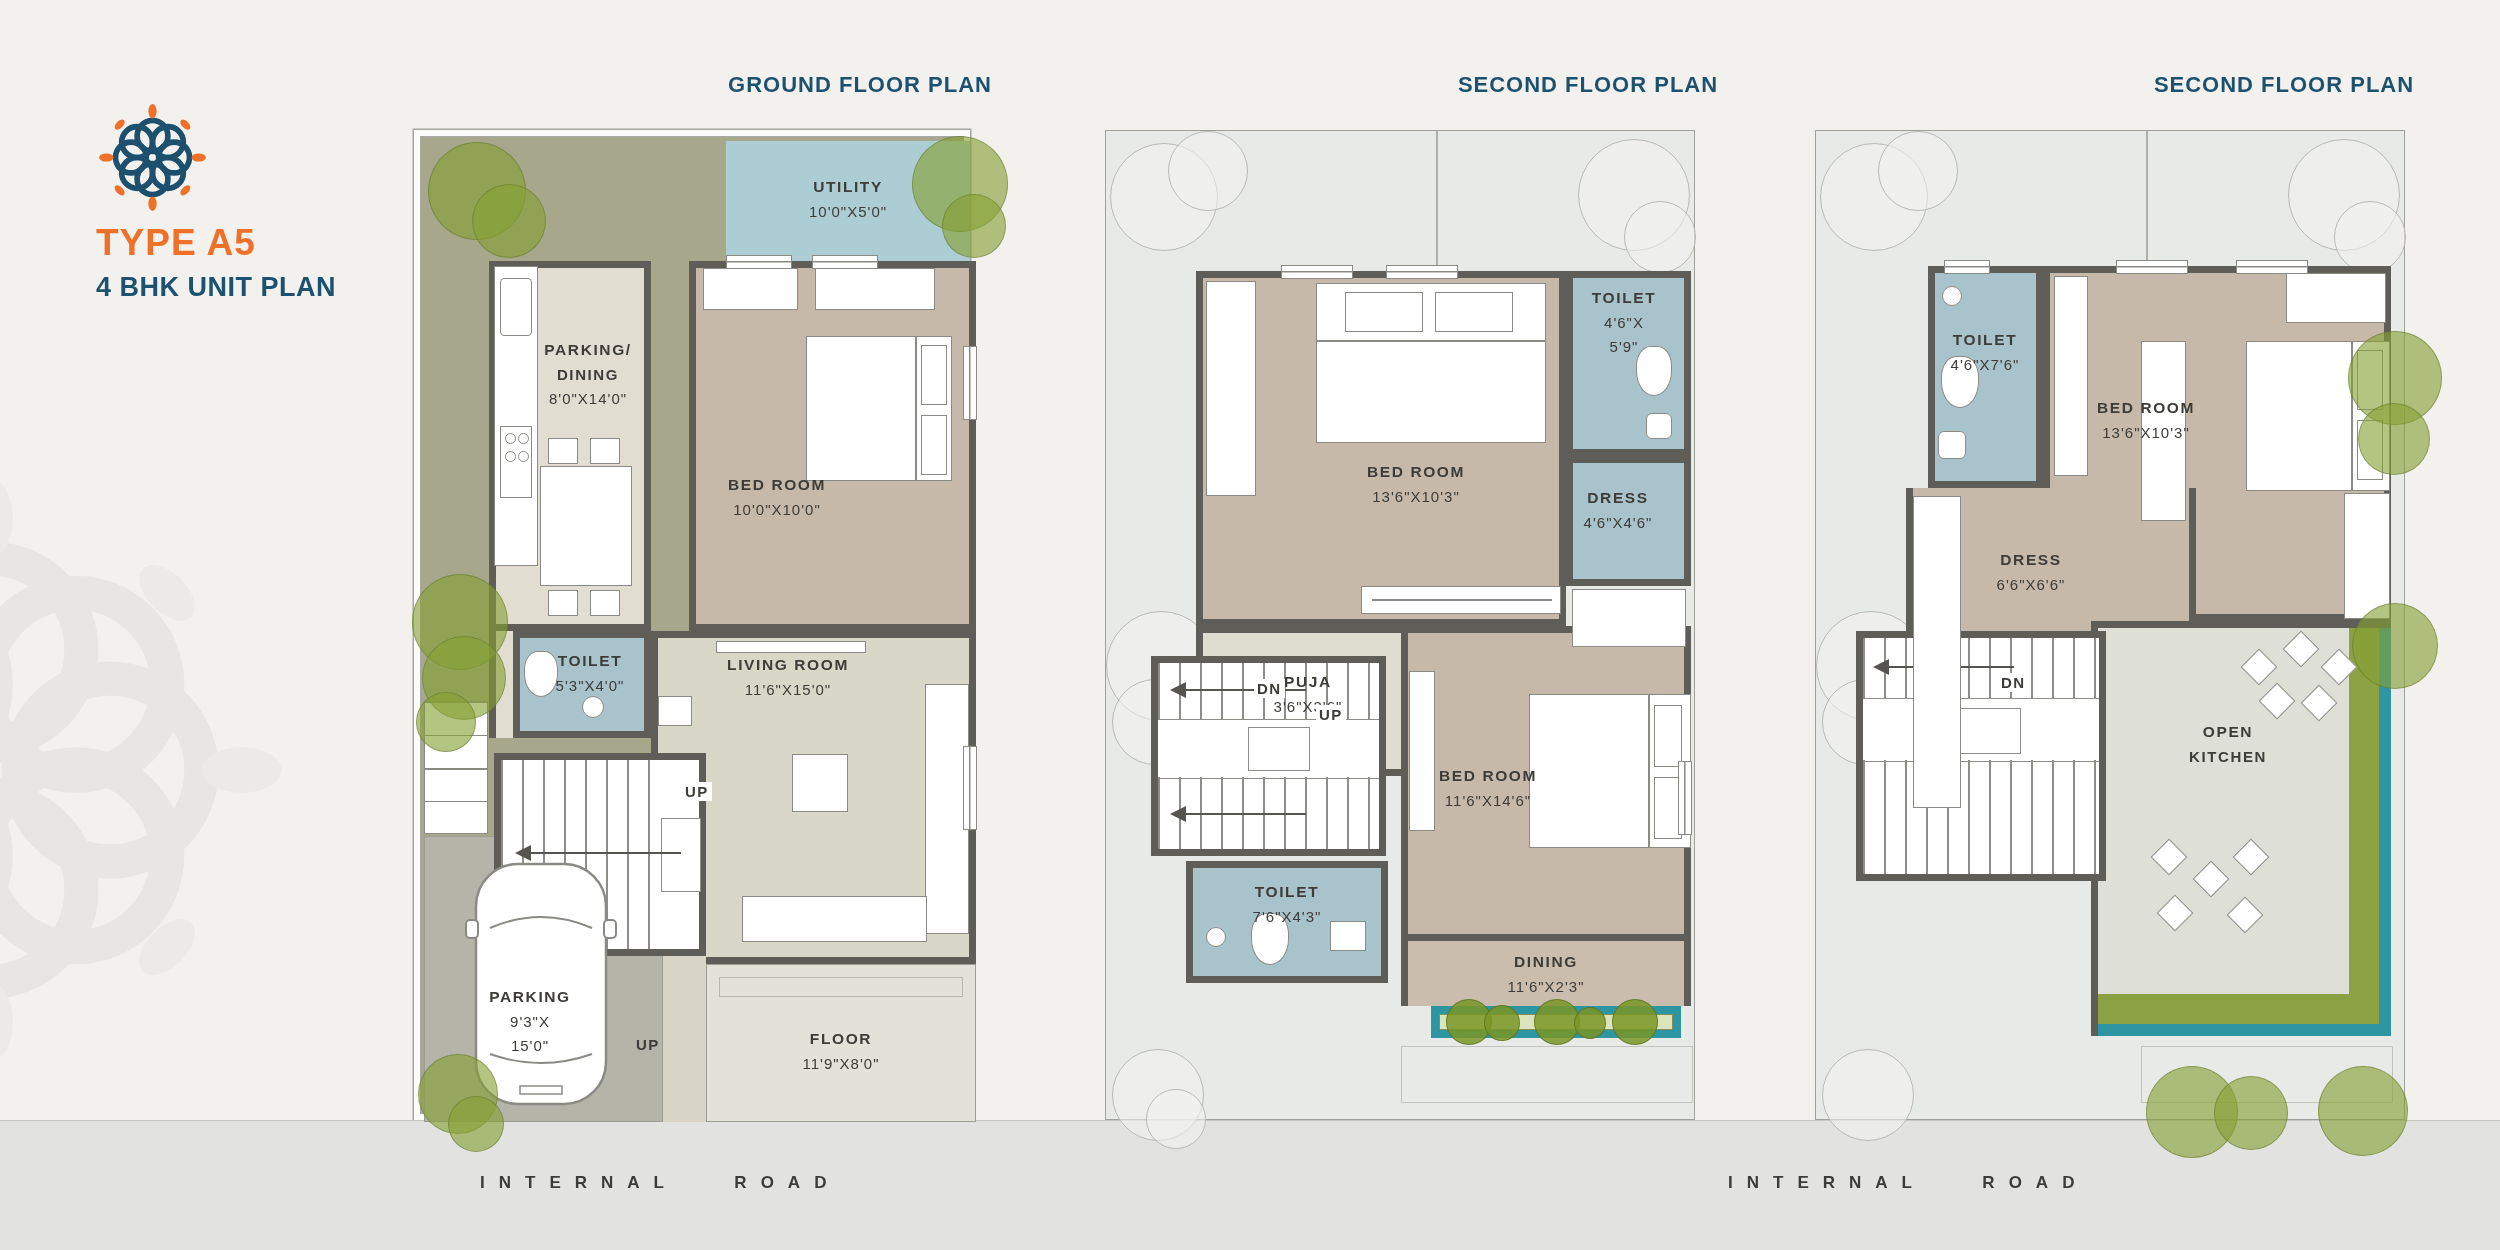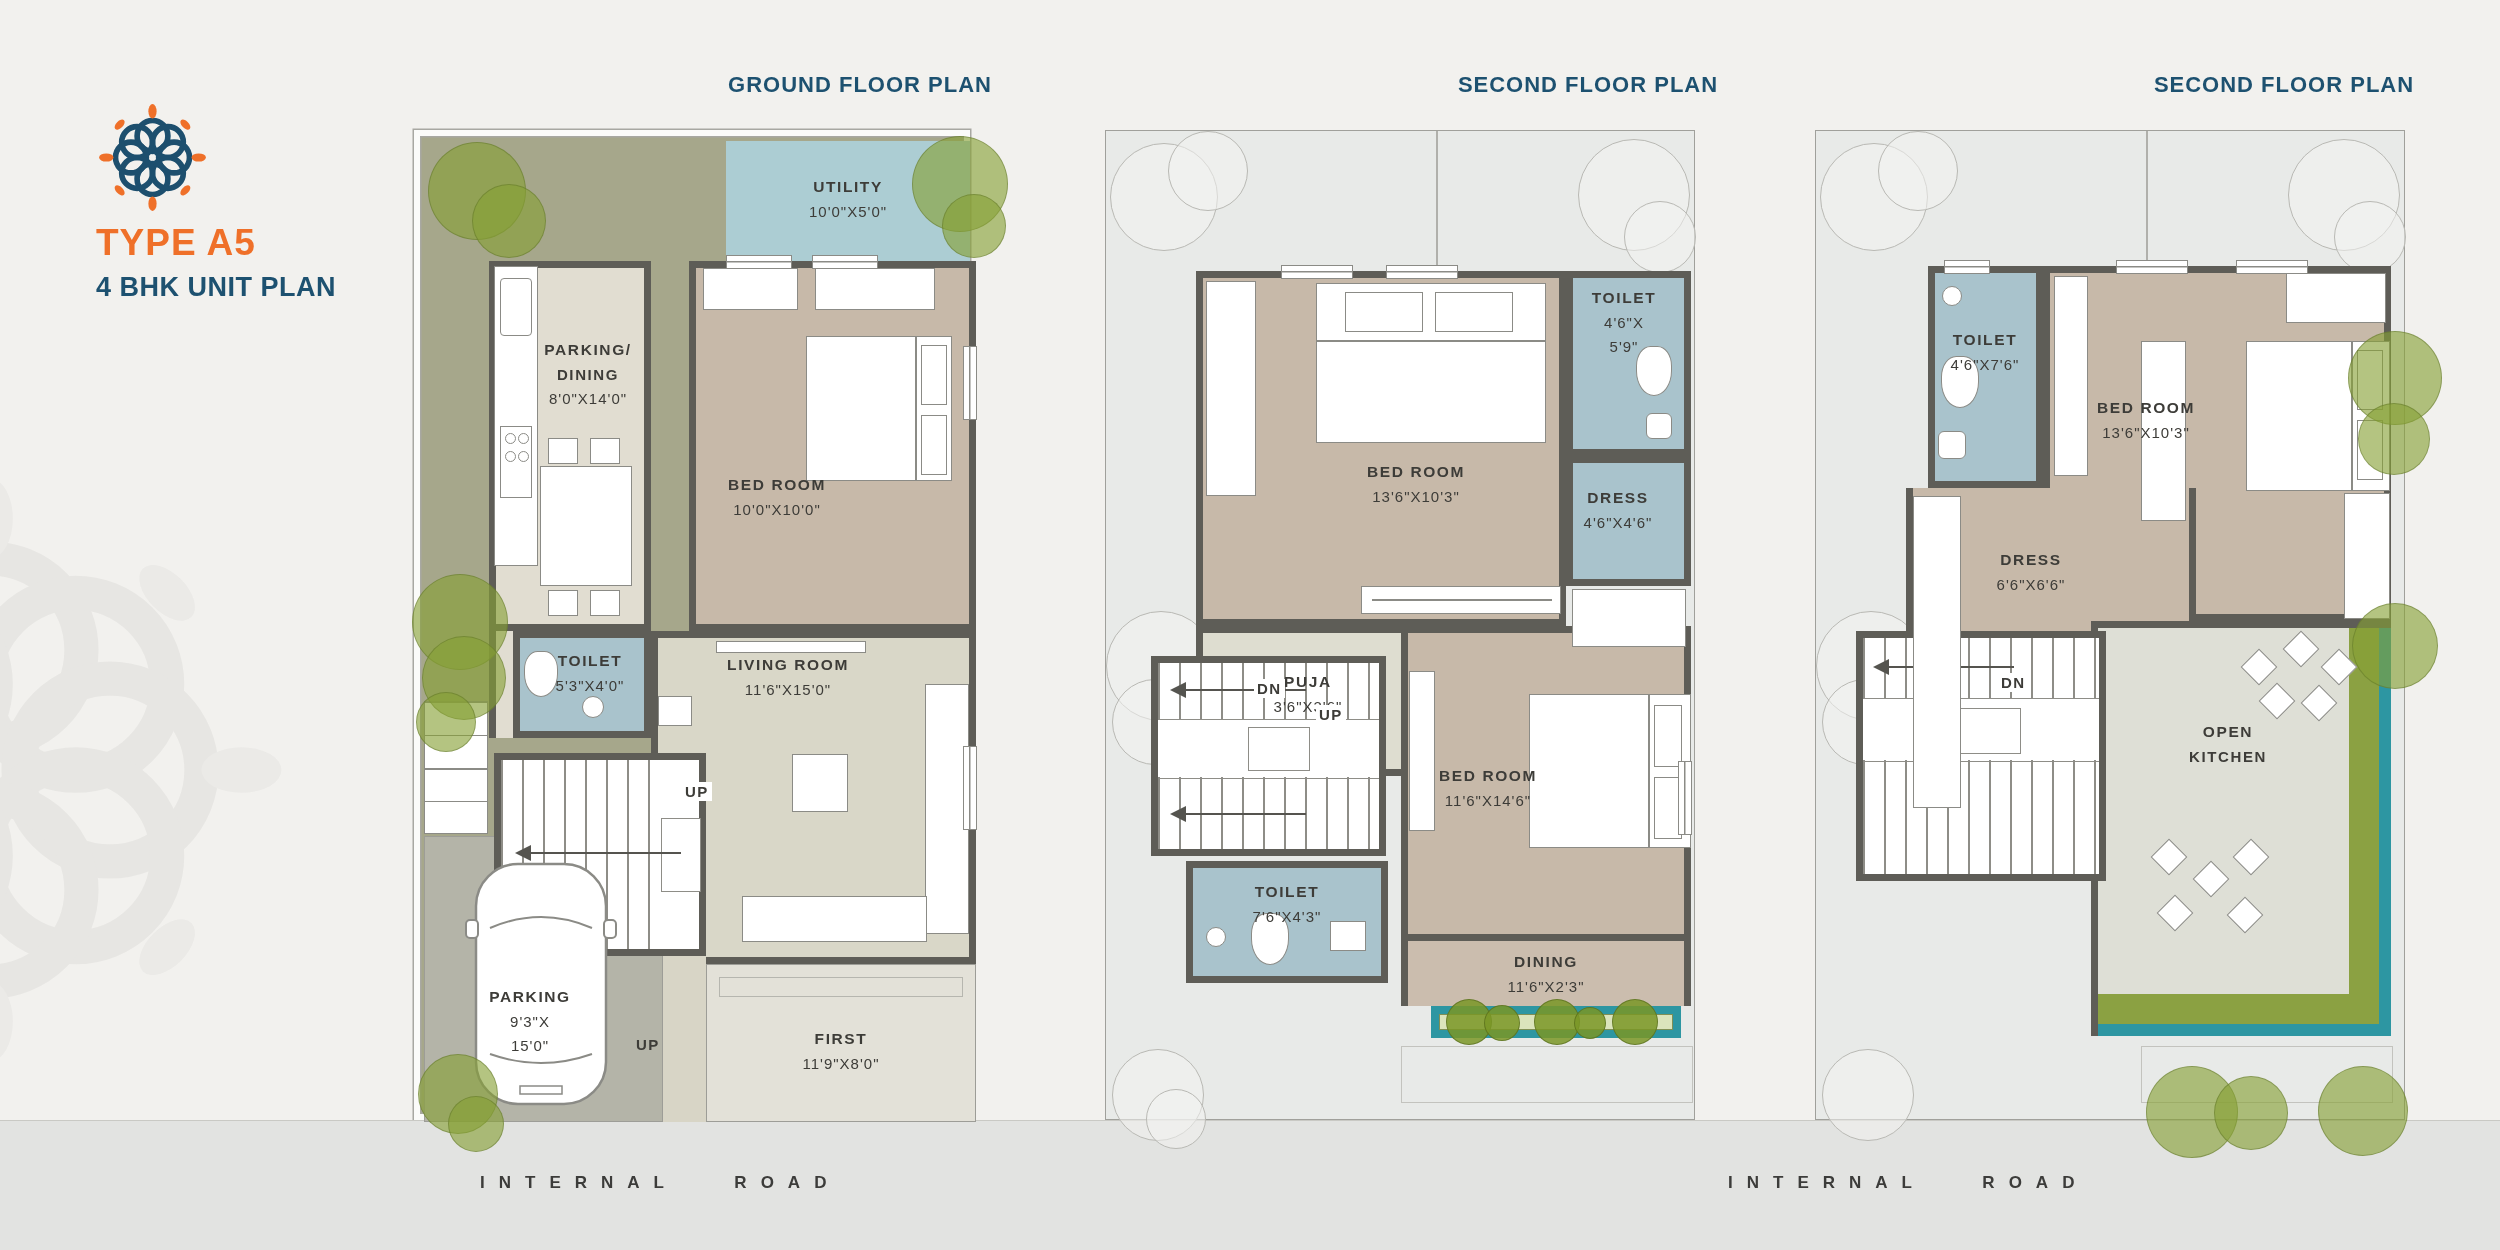--- a/index.html
+++ b/index.html
@@ -221,21 +221,21 @@
       <span>TOILET</span>
       <span class="dims">5'3"X4'0"</span>
     </div>
     <div class="lbl" style="left:110px;top:852px;">
       <span>PARKING</span>
       <span class="dims">9'3"X</span>
       <span class="dims">15'0"</span>
     </div>
     <div class="small-lbl" style="left:216px;top:900px;">UP</div>
     <div class="lbl" style="left:421px;top:894px;">
-      <span>FIRST</span>
+      <span>FLOOR</span>
       <span class="dims">11'9"X8'0"</span>
     </div>
   </div>
 
   <div class="plot plot-gray" style="left:1105px;">
     <div class="divline" style="left:330px;top:0;height:140px;"></div>
 
     <div class="room c-tan" style="left:90px;top:140px;width:370px;height:355px;"></div>
     <div class="room c-blue" style="left:460px;top:140px;width:125px;height:185px;"></div>
     <div class="room c-blue" style="left:460px;top:325px;width:125px;height:130px;"></div>

